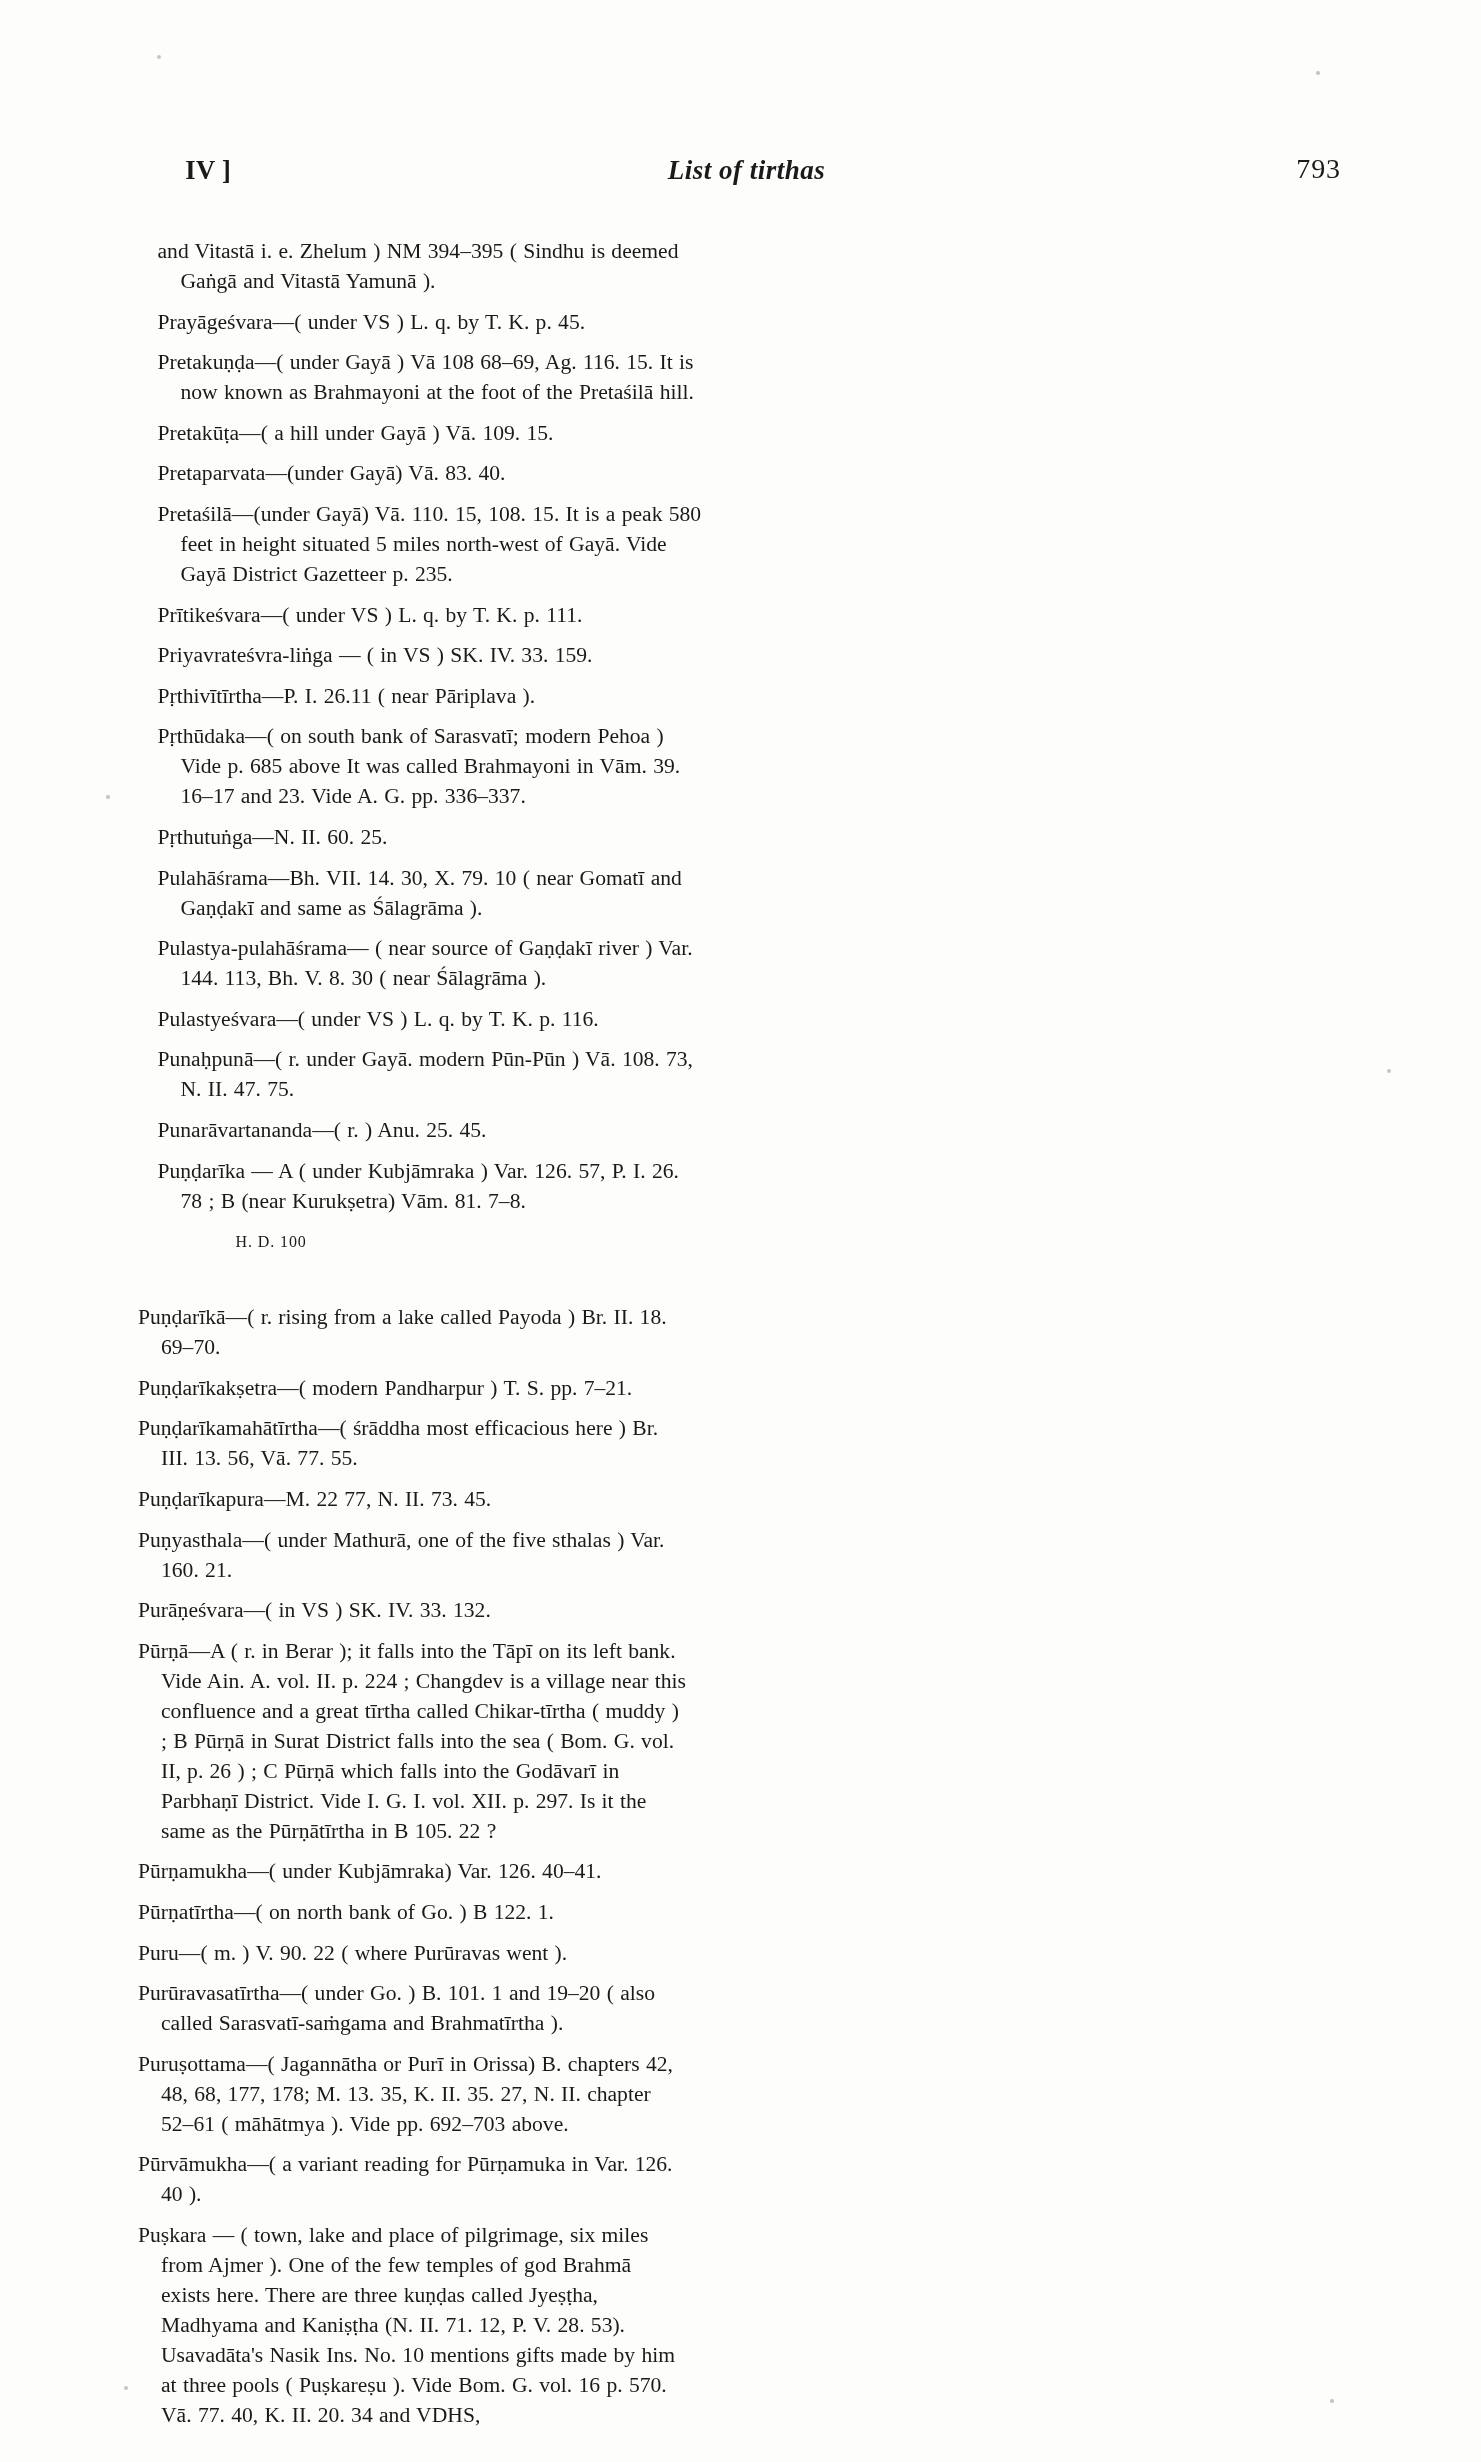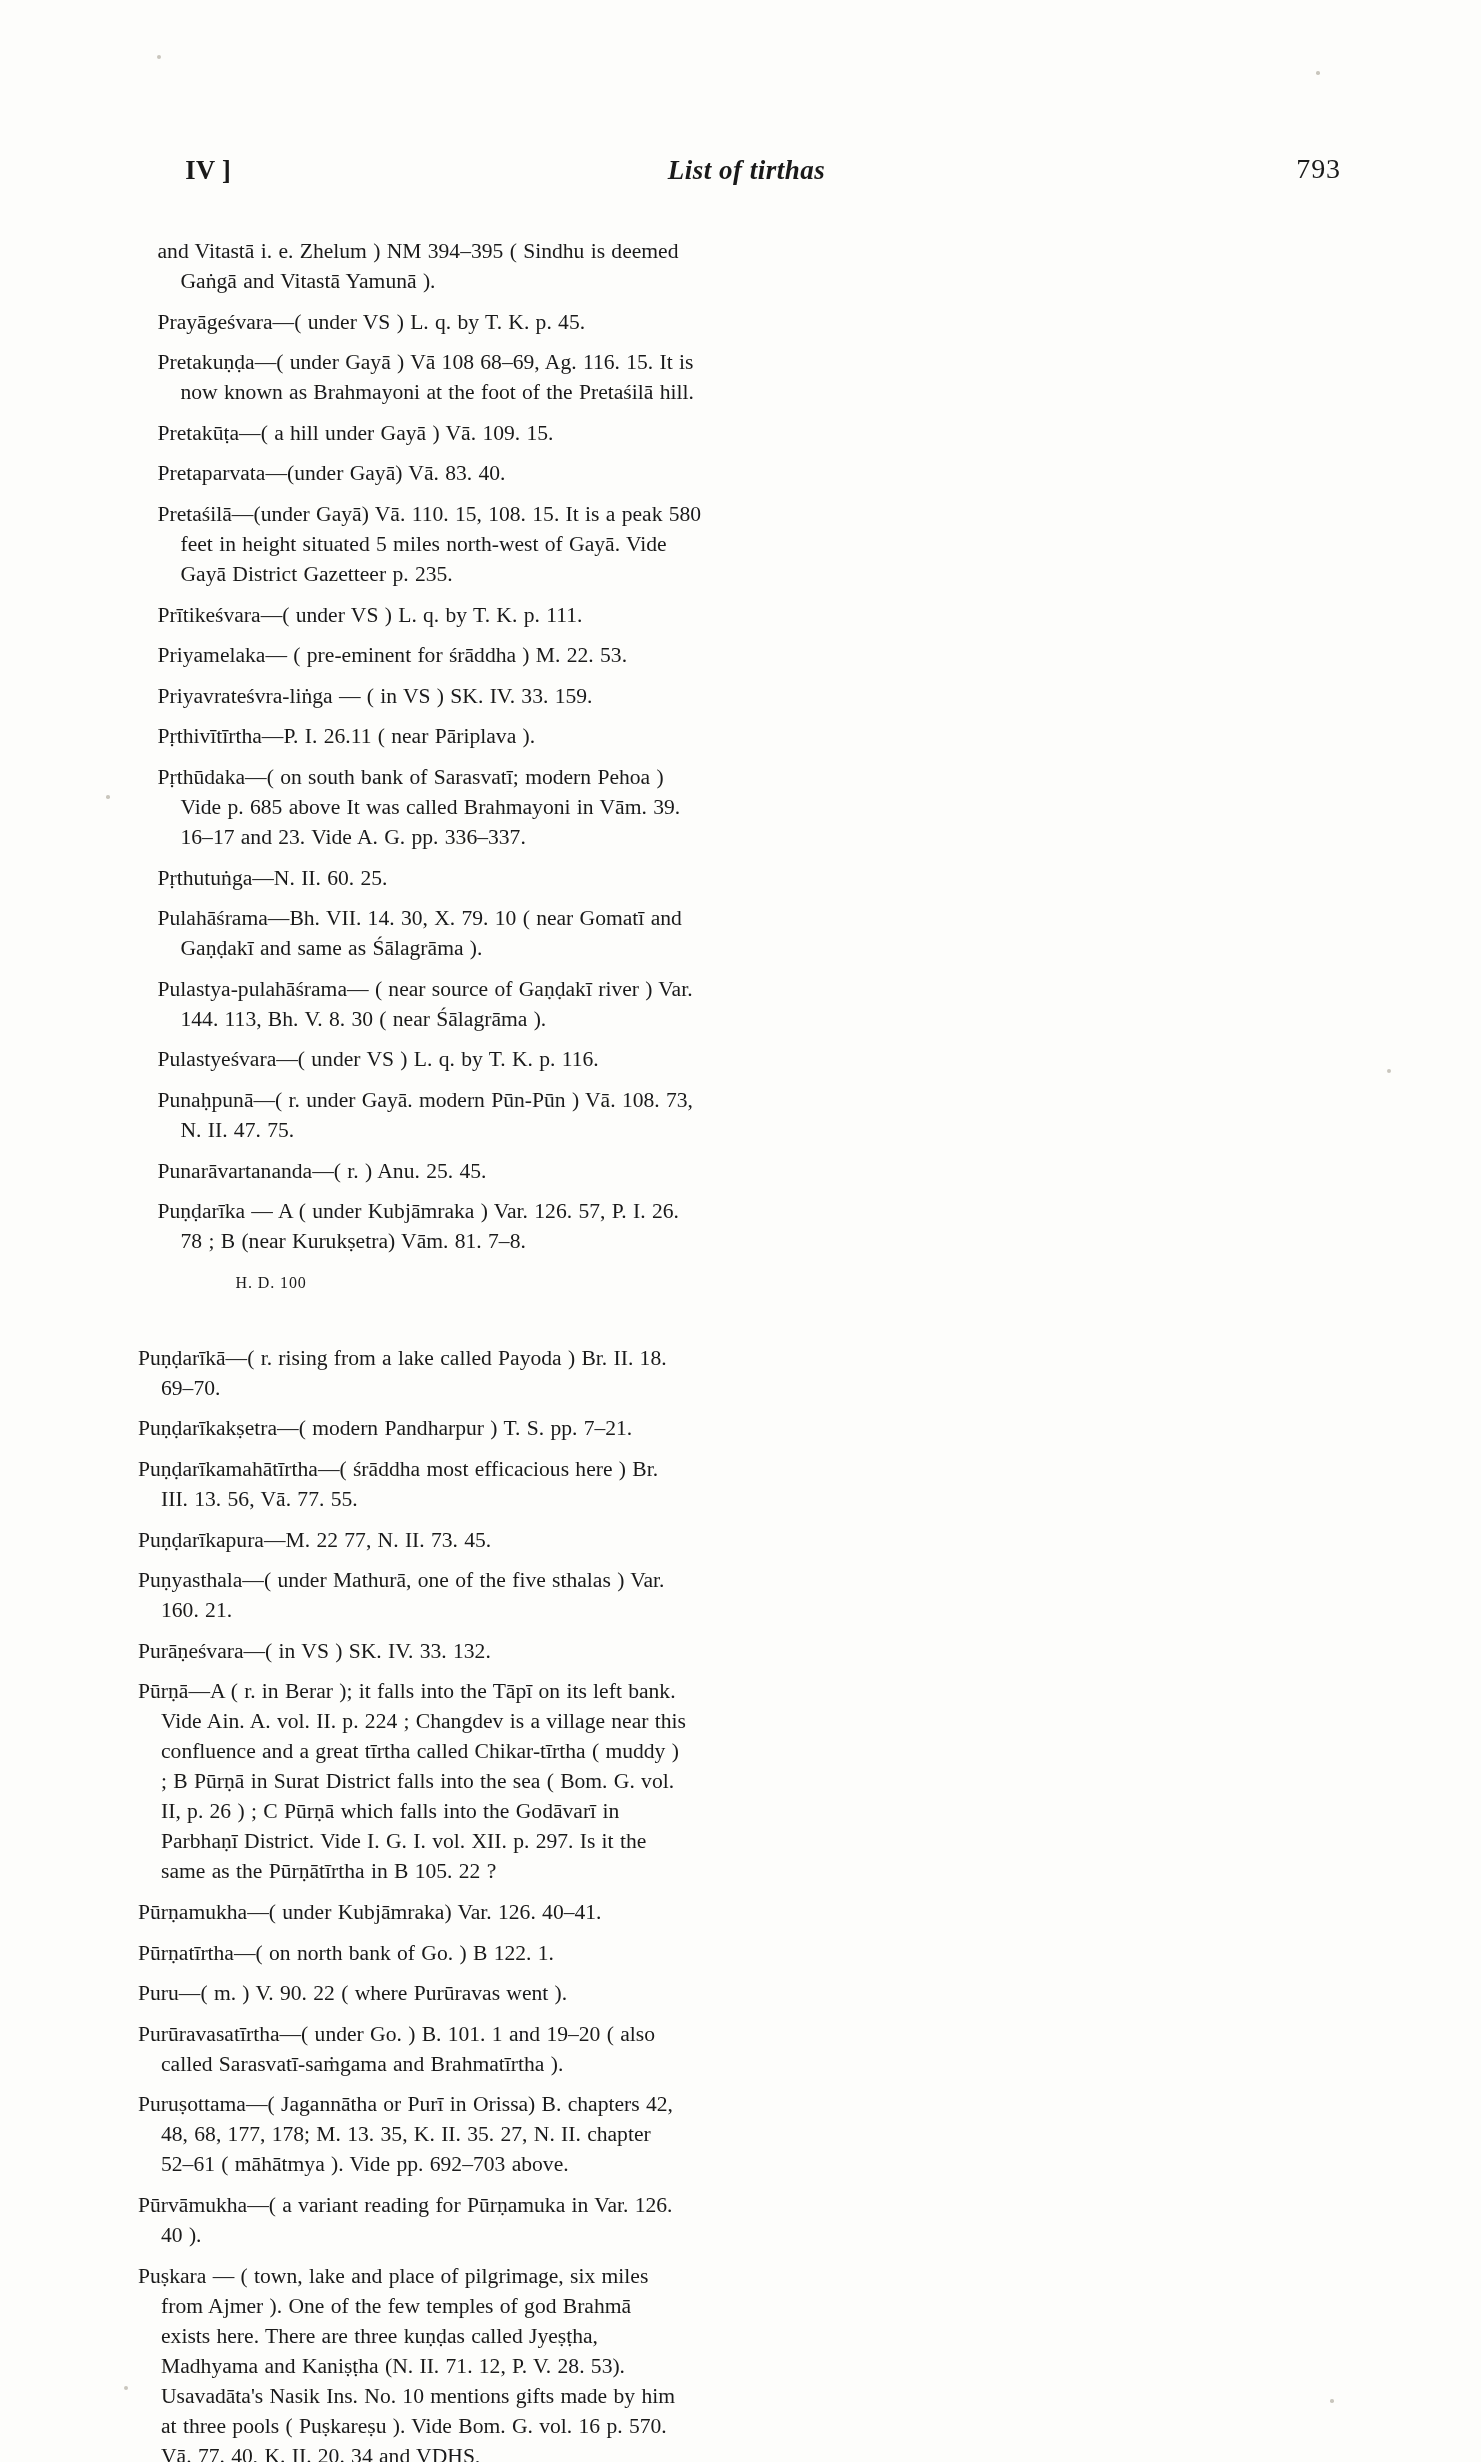--- a/index.html
+++ b/index.html
@@ -115,21 +115,20 @@
     <div class="columns">
 
       <div class="col col-left">
         <div class="entry">and Vitastā i. e. Zhelum ) NM 394–395 ( Sindhu is deemed Gaṅgā and Vitastā Yamunā ).</div>
         <div class="entry">Prayāgeśvara—( under VS ) L. q. by T. K. p. 45.</div>
         <div class="entry">Pretakuṇḍa—( under Gayā ) Vā 108 68–69, Ag. 116. 15. It is now known as Brahmayoni at the foot of the Pretaśilā hill.</div>
         <div class="entry">Pretakūṭa—( a hill under Gayā ) Vā. 109. 15.</div>
         <div class="entry">Pretaparvata—(under Gayā) Vā. 83. 40.</div>
         <div class="entry">Pretaśilā—(under Gayā) Vā. 110. 15, 108. 15. It is a peak 580 feet in height situated 5 miles north-west of Gayā. Vide Gayā District Gazetteer p. 235.</div>
         <div class="entry">Prītikeśvara—( under VS ) L. q. by T. K. p. 111.</div>
-        <div class="entry">Priyamelaka— ( pre-eminent for śrāddha ) M. 22. 53.</div>
         <div class="entry">Priyavrateśvra-liṅga — ( in VS ) SK. IV. 33. 159.</div>
         <div class="entry">Pṛthivītīrtha—P. I. 26.11 ( near Pāriplava ).</div>
         <div class="entry">Pṛthūdaka—( on south bank of Sarasvatī; modern Pehoa ) Vide p. 685 above It was called Brahmayoni in Vām. 39. 16–17 and 23. Vide A. G. pp. 336–337.</div>
         <div class="entry">Pṛthutuṅga—N. II. 60. 25.</div>
         <div class="entry">Pulahāśrama—Bh. VII. 14. 30, X. 79. 10 ( near Gomatī and Gaṇḍakī and same as Śālagrāma ).</div>
         <div class="entry">Pulastya-pulahāśrama— ( near source of Gaṇḍakī river ) Var. 144. 113, Bh. V. 8. 30 ( near Śālagrāma ).</div>
         <div class="entry">Pulastyeśvara—( under VS ) L. q. by T. K. p. 116.</div>
         <div class="entry">Punaḥpunā—( r. under Gayā. modern Pūn-Pūn ) Vā. 108. 73, N. II. 47. 75.</div>
         <div class="entry">Punarāvartananda—( r. ) Anu. 25. 45.</div>
         <div class="entry">Puṇḍarīka — A ( under Kubjāmraka ) Var. 126. 57, P. I. 26. 78 ; B (near Kurukṣetra) Vām. 81. 7–8.</div>

